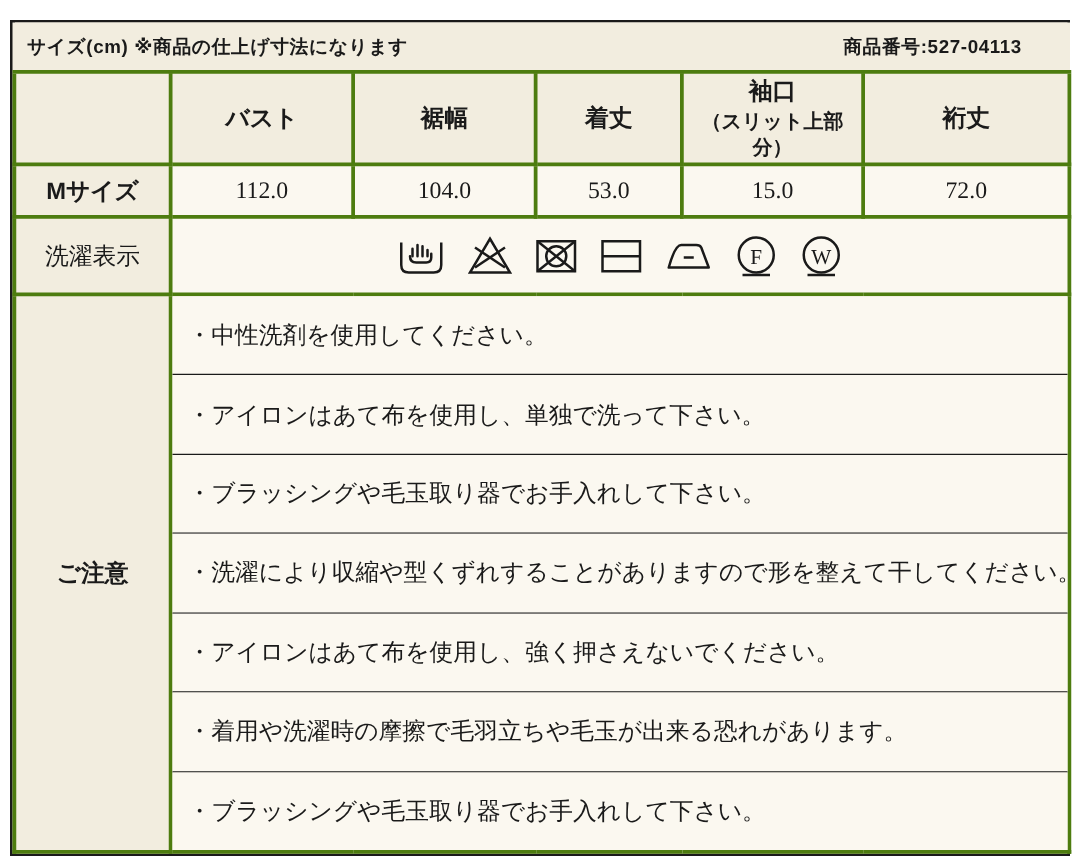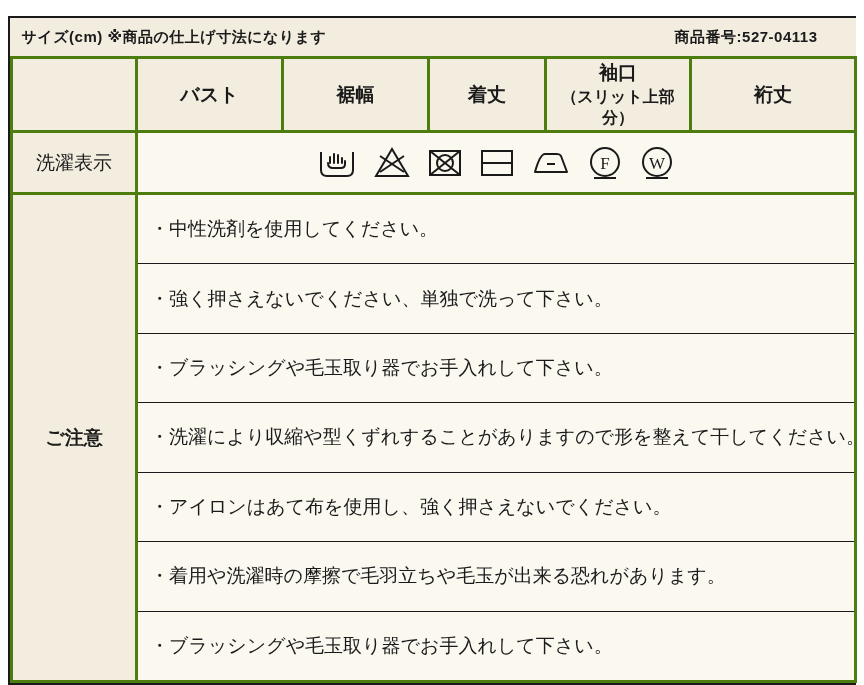--- a/index.html
+++ b/index.html
@@ -171,20 +171,28 @@
           </td>
           <td class="col-label">
             <span>袖口</span>
             <span class="col-sub">（スリット上部分）</span>
           </td>
           <td class="col-label">
             <span>裄丈</span>
           </td>
         </tr>
 
+        <tr style="height:42px">
+          <td class="row-label">Mサイズ</td>
+          <td class="num">112.0</td>
+          <td class="num">104.0</td>
+          <td class="num">53.0</td>
+          <td class="num">15.0</td>
+          <td class="num">72.0</td>
+        </tr>
 
 
         <tr style="height:62px">
           <td class="wash-label">洗濯表示</td>
           <td colspan="5">
             <div class="wash-icons">
 
               <span>
                 <svg width="40" height="34" viewBox="0 0 40 34">
                   <path d="M4 6 L4 24 Q4 30 10 30 L30 30 Q36 30 36 24 L36 6" fill="none" stroke="#1a1a1a" stroke-width="2"></path>
@@ -241,21 +249,21 @@
               </span>
             </div>
           </td>
         </tr>
 
         <tr>
           <td class="care-label">ご注意</td>
           <td colspan="5" class="note-cell">
             <div class="note-list">
               <div class="note-item">・中性洗剤を使用してください。</div>
-              <div class="note-item">・強く押さえないでください、単独で洗って下さい。</div>
+              <div class="note-item">・アイロンはあて布を使用し、単独で洗って下さい。</div>
               <div class="note-item">・ブラッシングや毛玉取り器でお手入れして下さい。</div>
               <div class="note-item">・洗濯により収縮や型くずれすることがありますので形を整えて干してください。</div>
               <div class="note-item">・アイロンはあて布を使用し、強く押さえないでください。</div>
               <div class="note-item">・着用や洗濯時の摩擦で毛羽立ちや毛玉が出来る恐れがあります。</div>
               <div class="note-item">・ブラッシングや毛玉取り器でお手入れして下さい。</div>
             </div>
           </td>
         </tr>
       </tbody>
     </table>

